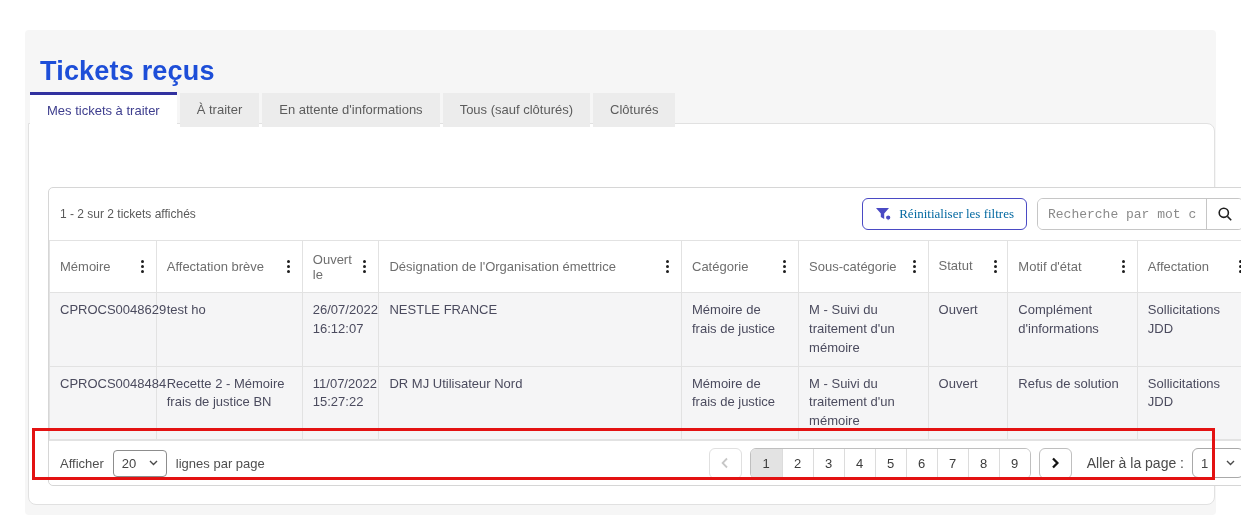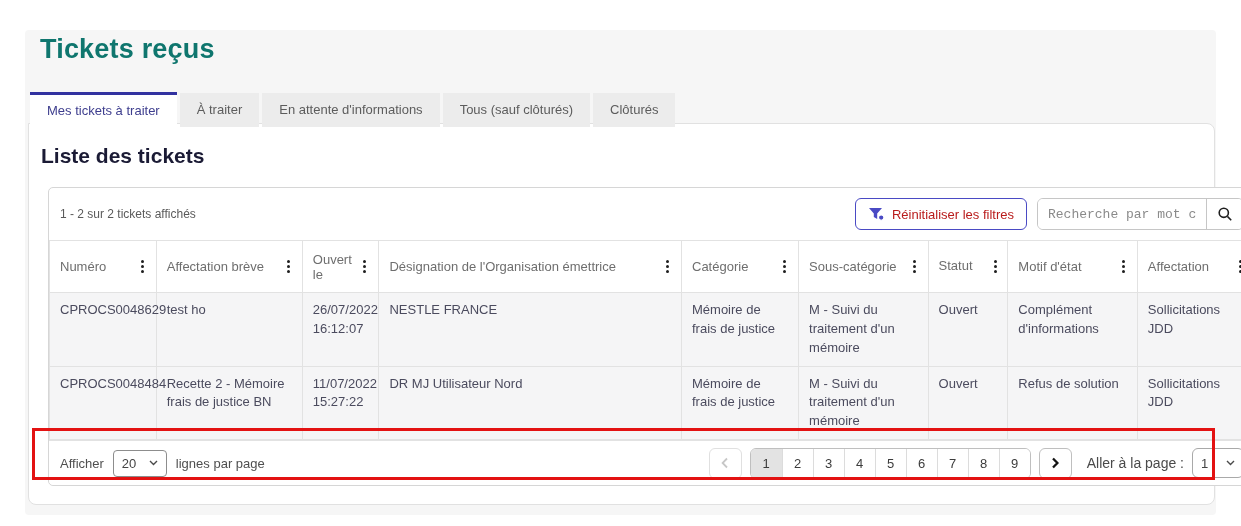--- a/index.html
+++ b/index.html
@@ -2,22 +2,22 @@
 <html><head>
 <meta charset="utf-8">
 <style>
   * { box-sizing: border-box; margin: 0; padding: 0; }
   html, body { width: 1241px; height: 526px; overflow: hidden; }
   body { background: #ffffff; font-family: "Liberation Sans", sans-serif; position: relative; }
 
   .panel { position: absolute; left: 25px; top: 30px; width: 1191px; height: 485px;
            background: #f6f6f6; border-radius: 4px; }
 
-  .page-title { position: absolute; left: 15px; top: 4px; font-size: 27px; font-weight: bold;
-                color: #0f766e; letter-spacing: 0.2px; }
+  .page-title { position: absolute; left: 15px; top: 26px; font-size: 27px; font-weight: bold;
+                color: #1d4ed8; letter-spacing: 0.2px; }
 
   
   .tabs { position: absolute; left: 5px; top: 62px; display: flex; gap: 3px;
           align-items: flex-end; z-index: 2; }
   .tab { font-size: 13px; padding: 9px 17px 10px 17px; background: #ececec; color: #5c5c5c;
          cursor: pointer; white-space: nowrap; }
   .tab.active { background: #ffffff; border-top: 3px solid #3232a0; color: #3e3e8e;
                 padding-top: 8px; margin-bottom: -1px; }
 
   
@@ -28,22 +28,22 @@
 
   
   .table-box { position: absolute; left: 19px; top: 63px; width: 1208px;
                border: 1px solid #d6d6d6; border-radius: 5px; background: #fff; }
 
   .toolbar { height: 52px; display: flex; align-items: center; justify-content: space-between;
              padding: 0 11px; }
   .results-info { font-size: 12px; color: #5a5a5a; }
   .actions { display: flex; align-items: center; gap: 10px; }
   .btn { display: inline-flex; align-items: center; gap: 7px; background: #fff;
-         border: 1px solid #4a4ac4; color: #b91c1c; border-radius: 6px; height: 32px;
-         padding: 0 12px; font-size: 13px; font-family: Liberation Sans, sans-serif; cursor: pointer; white-space: nowrap; }
+         border: 1px solid #4a4ac4; color: #0369a1; border-radius: 6px; height: 32px;
+         padding: 0 12px; font-size: 13px; font-family: Liberation Serif, serif; cursor: pointer; white-space: nowrap; }
   .searchbox { display: flex; align-items: stretch; border: 1px solid #c6c6c6; border-radius: 6px;
                overflow: hidden; background: #fff; height: 32px; }
   .searchbox input { border: none; outline: none; width: 168px; padding: 0 10px; font-size: 13px;
                      font-family: Liberation Mono, monospace; color: #404040; }
   .searchbox input::placeholder { color: #8a8a8a; }
   .search-btn { width: 37px; border: none; border-left: 1px solid #c6c6c6; background: #fff;
                 display: flex; align-items: center; justify-content: center; cursor: pointer; }
 
   
   table { width: 100%; border-collapse: collapse; table-layout: fixed; font-size: 13px; }
@@ -94,21 +94,20 @@
 
   <div class="tabs">
     <div class="tab active">Mes tickets à traiter</div>
     <div class="tab">À traiter</div>
     <div class="tab">En attente d'informations</div>
     <div class="tab">Tous (sauf clôturés)</div>
     <div class="tab">Clôturés</div>
   </div>
 
   <div class="card">
-    <h2 class="list-heading">Liste des tickets</h2>
 
     <div class="table-box">
 
       <div class="toolbar">
         <span class="results-info">1 - 2 sur 2 tickets affichés</span>
         <div class="actions">
           <button class="btn">
             <span style="display:inline-flex">
               <svg width="17" height="14" viewBox="0 0 17 14">
                   <path d="M1 1h13L9.2 6.6V12l-3.4-2V6.6L1 1z" fill="#4a4ac4"></path>
@@ -140,21 +139,21 @@
             <col style="width:113px">
             <col style="width:125px">
           <col style="width:77px">
             <col style="width:125px">
             <col style="width:113px">
         </colgroup>
         <thead>
           <tr>
             <th>
                 <div class="th-inner">
-                  <span>Numéro</span>
+                  <span>Mémoire</span>
                   <span class="kebab">
                     <i></i>
                     <i></i>
                     <i></i>
                   </span>
                 </div>
               </th>
             <th>
                 <div class="th-inner">
                   <span>Affectation brève</span>

